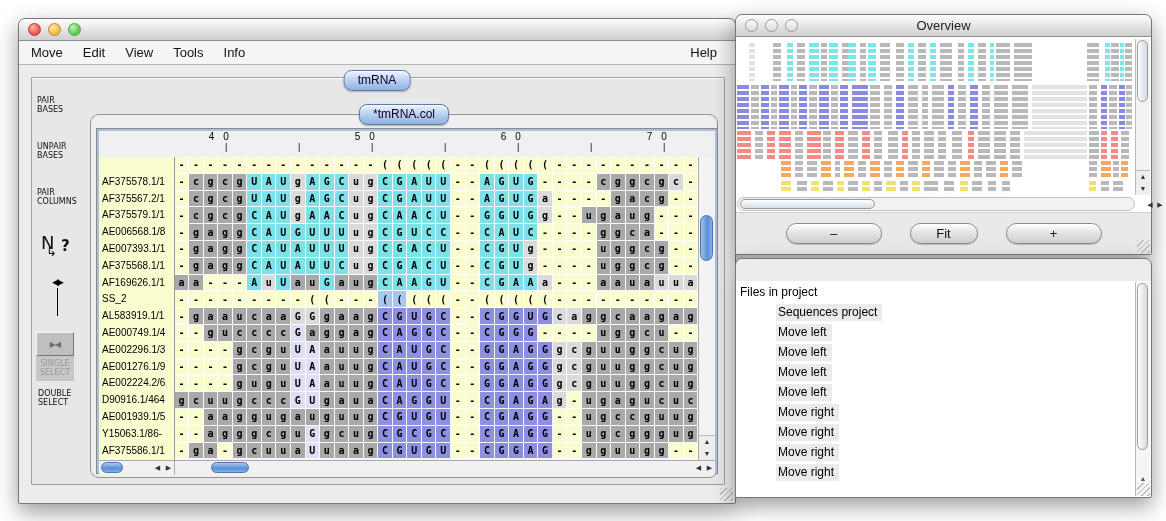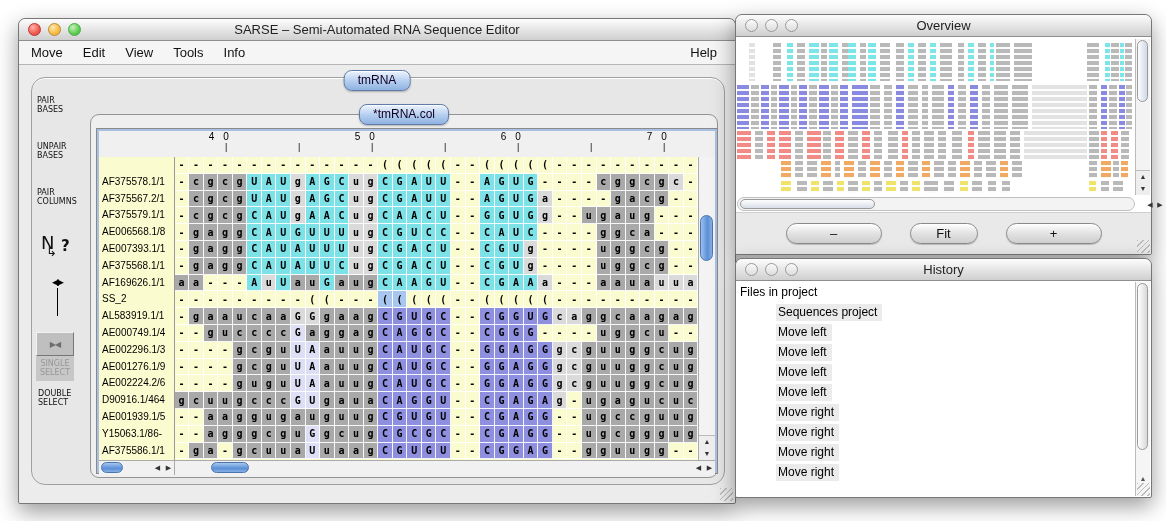--- a/index.html
+++ b/index.html
@@ -13,21 +13,21 @@
   .light{width:13px;height:13px;border-radius:50%;border:1px solid #888;display:inline-block;}
   .light.red{background:radial-gradient(circle at 35% 30%,#ffb3ab,#ee5347 65%);border-color:#b33;}
   .light.yellow{background:radial-gradient(circle at 35% 30%,#ffe9b0,#f6b73e 65%);border-color:#b83;}
   .light.green{background:radial-gradient(circle at 35% 30%,#c9f2b9,#57c94c 65%);border-color:#4a4;}
   .light.hollow{background:linear-gradient(#fafafa,#ddd);border-color:#999;}
   
   .menubar{display:flex;align-items:center;gap:20px;height:24px;padding:0 10px 0 12px;font-size:13px;color:#111;
     background:#f5f5f5;border-bottom:1px solid #b5b5b5;}
   .menubar .mhelp{margin-left:auto;margin-right:8px;}
   .winbody{position:absolute;left:0;right:0;top:46px;bottom:0;background:#ececec;border-radius:0 0 2px 2px;}
-  .outerpanel{position:absolute;left:12px;right:10px;top:12px;bottom:18px;border:1px solid #a0a0a0;border-radius:14px;
+  .outerpanel{position:absolute;left:12px;right:10px;top:12px;bottom:18px;border:1px solid #a0a0a0;border-radius:1px;
     background:#e7e7e7;box-shadow:inset 0 1px 0 #fff;}
   .tab{position:absolute;z-index:5;padding:2px 13px 3px;font-size:12px;color:#102;
     background:linear-gradient(#eef4fc,#b3cdf0 55%,#8fb2e0);border:1px solid #5f7ca6;border-radius:8px;
     box-shadow:0 1px 2px rgba(0,0,0,.25), inset 0 1px 0 rgba(255,255,255,.7);}
   .tab.proj{top:5px;left:50%;transform:translateX(-50%);}
   .tab.doc{top:-11px;left:50%;transform:translateX(-50%);}
   .sidebar{position:absolute;left:3px;top:18px;width:52px;font-family:"DejaVu Sans",sans-serif;font-size:8px;line-height:9px;color:#111;}
   .tool{white-space:pre-line;margin:0 0 28px 2px;cursor:default;}
   .icon-n{position:relative;width:44px;height:34px;margin:2px 0 10px 2px;}
   .icon-n .nN{position:absolute;left:4px;top:0;font-size:18px;line-height:18px;}
@@ -108,21 +108,20 @@
 
 <div class="stage">
 
   <div class="window" style="left:18px;top:18px;width:718px;height:486px;">
     <div class="titlebar">
       <span class="lights">
         <i class="light red"></i>
         <i class="light yellow"></i>
         <i class="light green"></i>
       </span>
-      <span class="title">SARSE – Semi-Automated RNA Sequence Editor</span>
     </div>
     <div class="menubar">
       <span>Move</span>
       <span>Edit</span>
       <span>View</span>
       <span>Tools</span>
       <span>Info</span>
       <span class="mhelp">Help</span>
     </div>
     <div class="winbody">
@@ -1076,28 +1075,20 @@
       <div class="ovbuttons">
         <button class="aquabtn wide">–</button>
         <button class="aquabtn">Fit</button>
         <button class="aquabtn wide">+</button>
       </div>
       <div class="grip"></div>
     </div>
   </div>
 
   <div class="window" style="left:735px;top:258px;width:417px;height:240px;">
-    <div class="titlebar">
-      <span class="lights">
-        <i class="light hollow"></i>
-        <i class="light hollow"></i>
-        <i class="light hollow"></i>
-      </span>
-      <span class="title">History</span>
-    </div>
     <div class="histbody">
       <div class="histroot">Files in project</div>
       <div id="histlist">
           <div class="histitem"><span>Sequences project</span></div>
           <div class="histitem"><span>Move left</span></div>
           <div class="histitem"><span>Move left</span></div>
           <div class="histitem"><span>Move left</span></div>
           <div class="histitem"><span>Move left</span></div>
           <div class="histitem"><span>Move right</span></div>
           <div class="histitem"><span>Move right</span></div>

